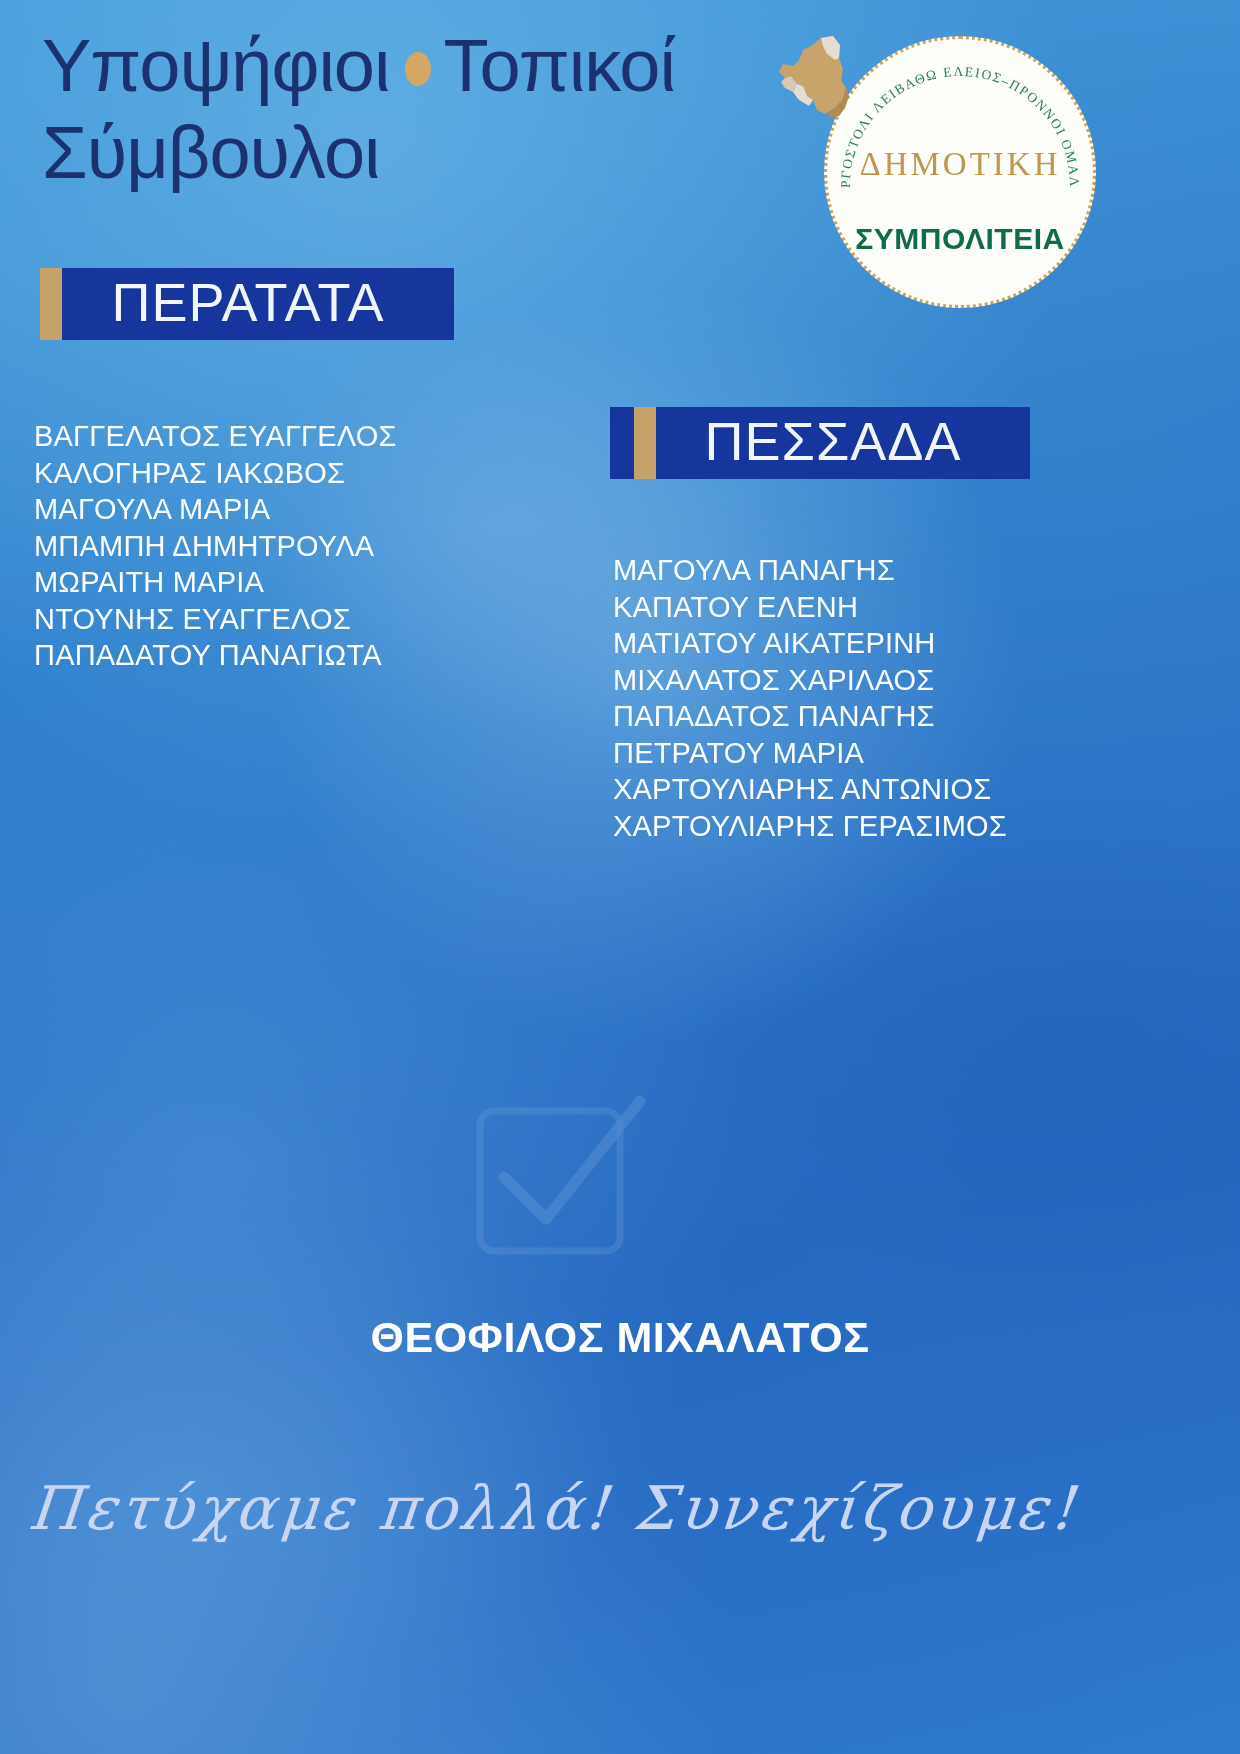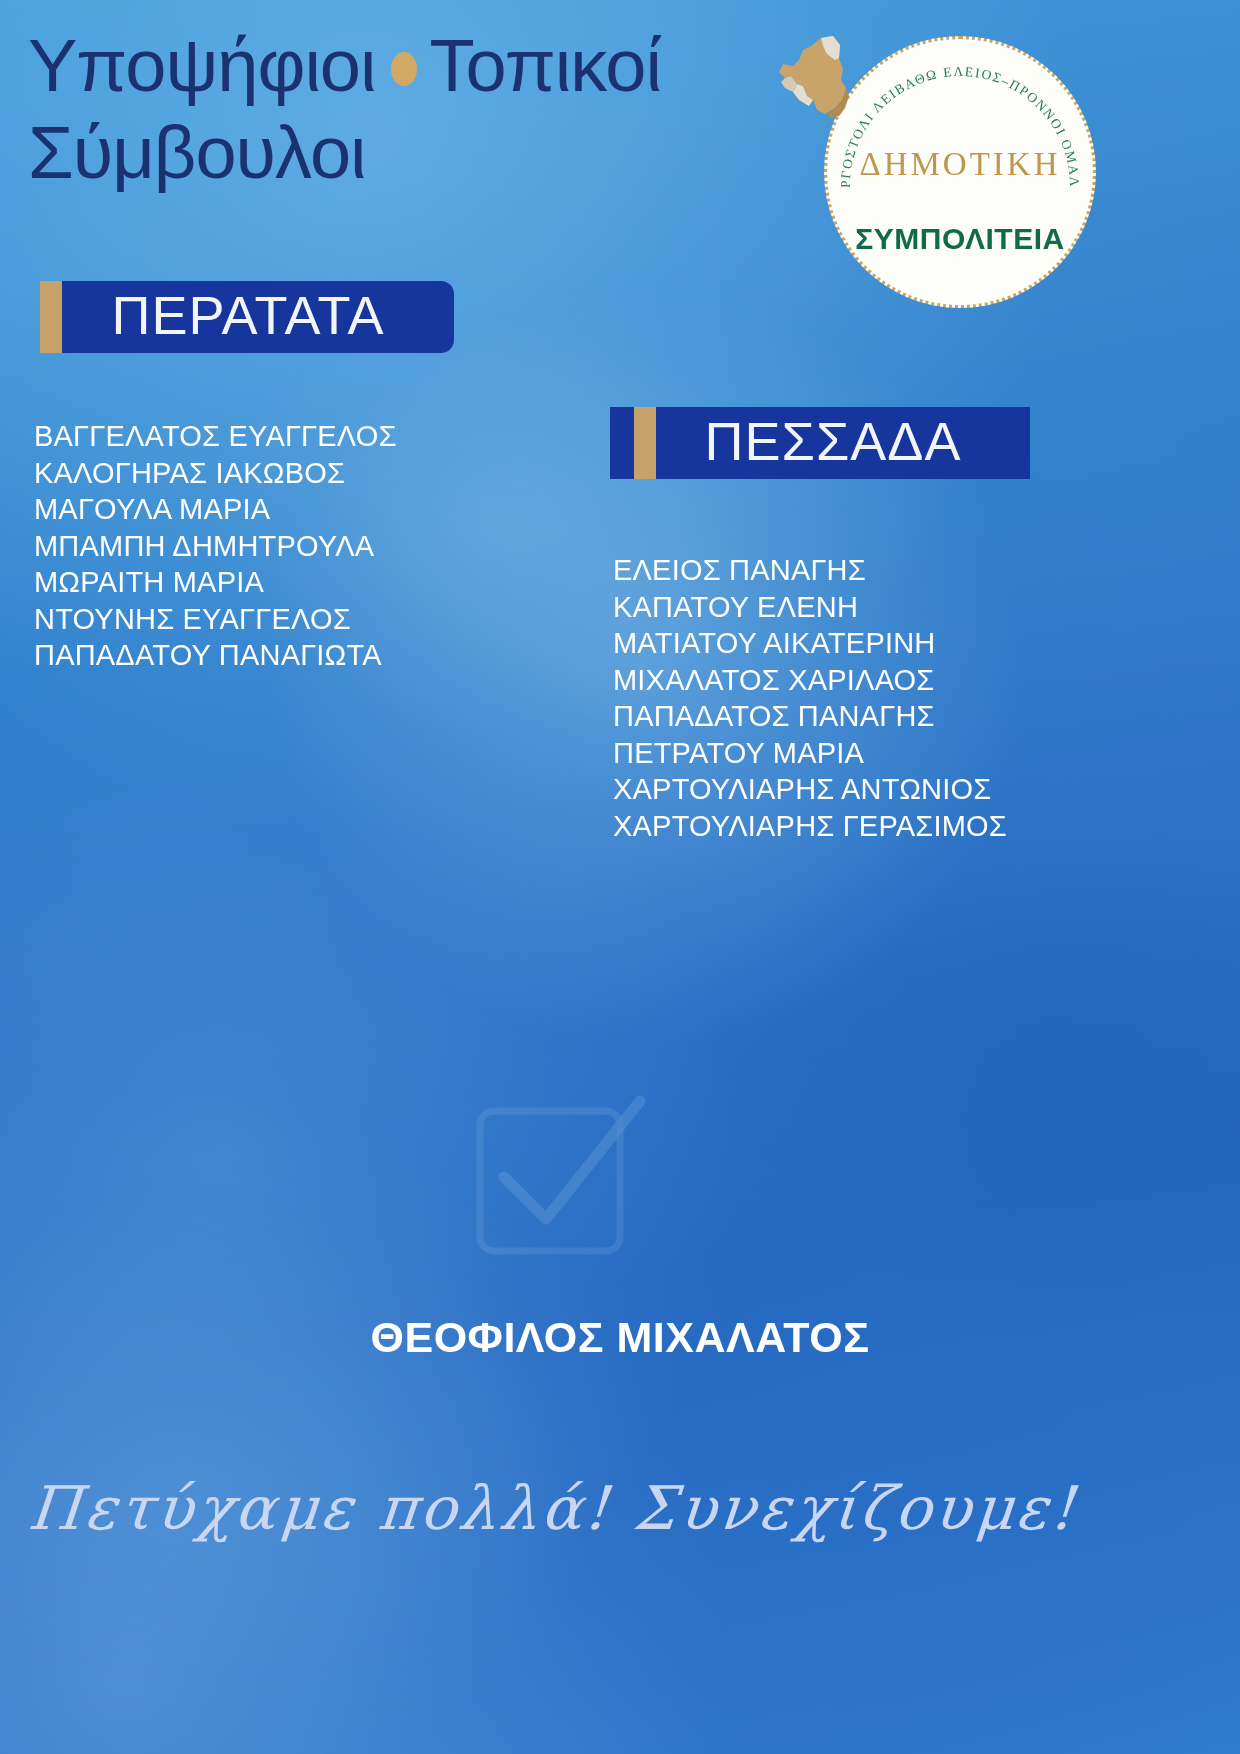--- a/index.html
+++ b/index.html
@@ -28,21 +28,21 @@
     position:absolute; inset:0;
     background:
       radial-gradient(ellipse 420px 300px at 40% 30%, rgba(255,255,255,0.10), rgba(255,255,255,0) 70%),
       radial-gradient(ellipse 520px 380px at 85% 60%, rgba(20,80,170,0.22), rgba(20,80,170,0) 70%),
       radial-gradient(ellipse 600px 420px at 15% 85%, rgba(120,190,240,0.18), rgba(120,190,240,0) 70%);
     pointer-events:none;
   }
 
   
   .title-block{
-    position:absolute; left:28px; top:22px; width:760px;
+    position:absolute; left:42px; top:22px; width:760px;
     z-index:5;
   }
   .title-line{
     font-size:74px;
     line-height:1.18;
     font-weight:400;
     color:#1c3170;
     letter-spacing:-1px;
     white-space:nowrap;
   }
@@ -112,21 +112,21 @@
   }
   .banner-label{
     flex:1;
     text-align:center;
     color:#f2f5fb;
     font-size:54px;
     letter-spacing:1px;
     padding:6px 20px 10px 0;
     white-space:nowrap;
   }
-  #banner-peratata{ left:40px; top:281px; width:414px; height:72px;border-radius:13px; }
+  #banner-peratata{ left:40px; top:268px; width:414px; height:72px; }
   #banner-pessada { left:610px; top:407px; width:420px; height:72px;padding-left:24px; }
 
   
   .name-list{
     position:absolute;
     z-index:5;
     color:#ffffff;
     font-size:29px;
     line-height:1.26;
     letter-spacing:0.2px;
@@ -223,21 +223,21 @@
     <div class="name-row">ΝΤΟΥΝΗΣ  ΕΥΑΓΓΕΛΟΣ</div>
     <div class="name-row">ΠΑΠΑΔΑΤΟΥ  ΠΑΝΑΓΙΩΤΑ</div>
   </div>
 
   <div class="banner" id="banner-pessada">
     <div class="banner-bar"></div>
     <div class="banner-label">ΠΕΣΣΑΔΑ</div>
   </div>
 
   <div class="name-list" id="list-pessada">
-    <div class="name-row">ΕΛΕΙΟΣ ΠΑΝΑΓΗΣ</div>
+    <div class="name-row">ΜΑΓΟΥΛΑ ΠΑΝΑΓΗΣ</div>
     <div class="name-row">ΚΑΠΑΤΟΥ ΕΛΕΝΗ</div>
     <div class="name-row">ΜΑΤΙΑΤΟΥ ΑΙΚΑΤΕΡΙΝΗ</div>
     <div class="name-row">ΜΙΧΑΛΑΤΟΣ ΧΑΡΙΛΑΟΣ</div>
     <div class="name-row">ΠΑΠΑΔΑΤΟΣ ΠΑΝΑΓΗΣ</div>
     <div class="name-row">ΠΕΤΡΑΤΟΥ ΜΑΡΙΑ</div>
     <div class="name-row">ΧΑΡΤΟΥΛΙΑΡΗΣ ΑΝΤΩΝΙΟΣ</div>
     <div class="name-row">ΧΑΡΤΟΥΛΙΑΡΗΣ ΓΕΡΑΣΙΜΟΣ</div>
   </div>
 
   <svg class="watermark" viewBox="0 0 180 180">

